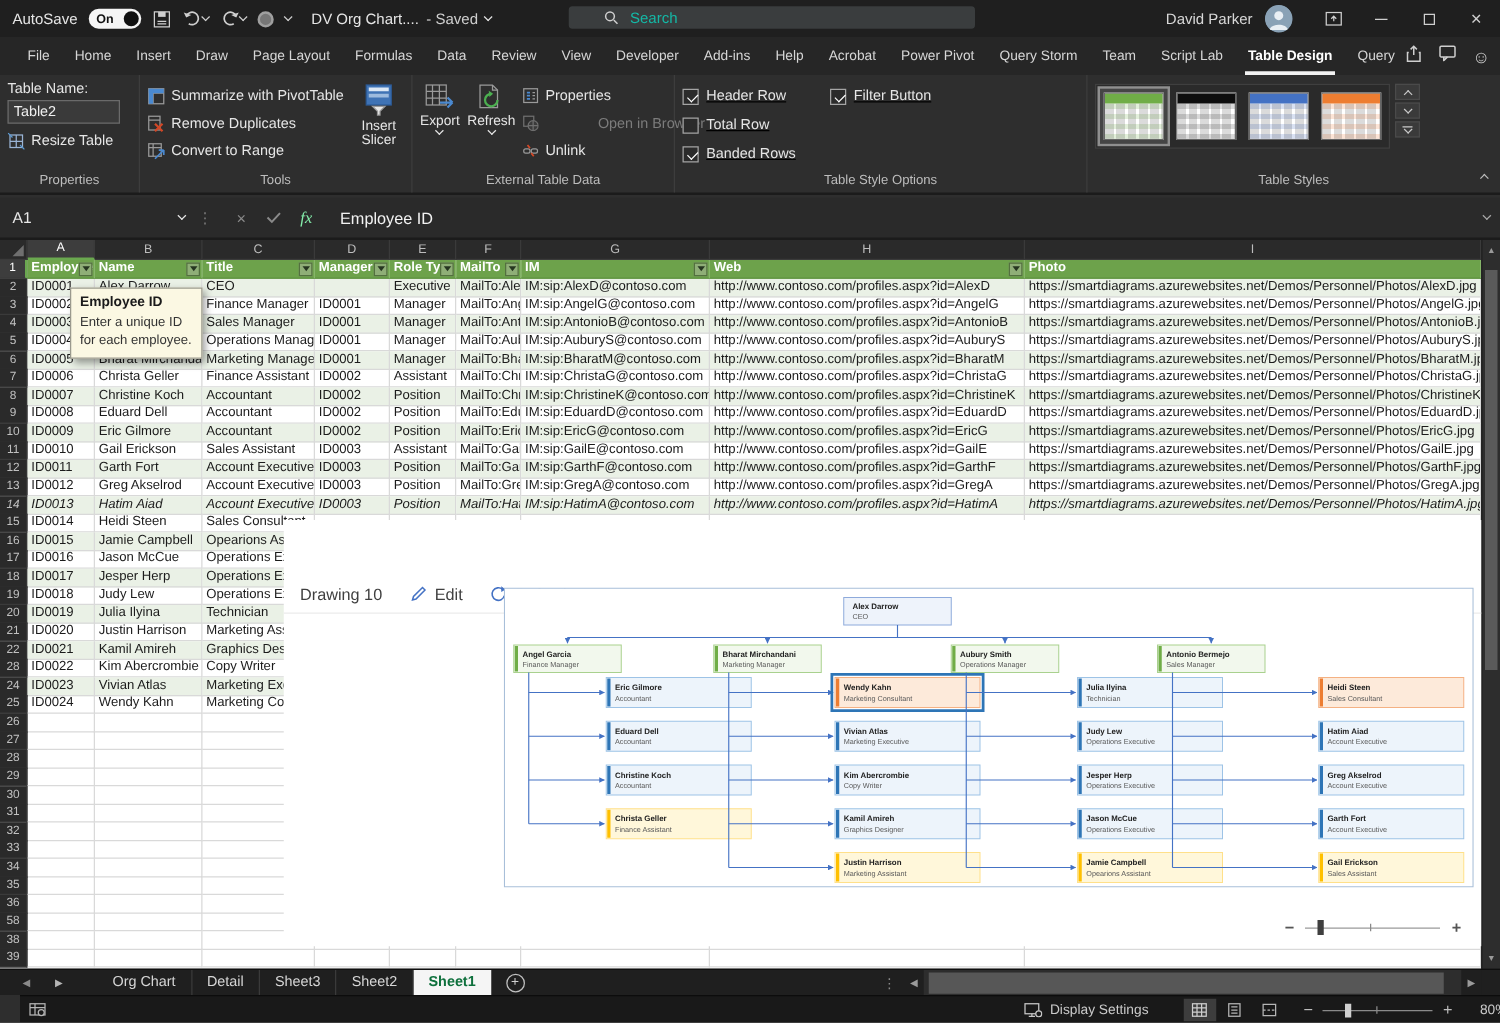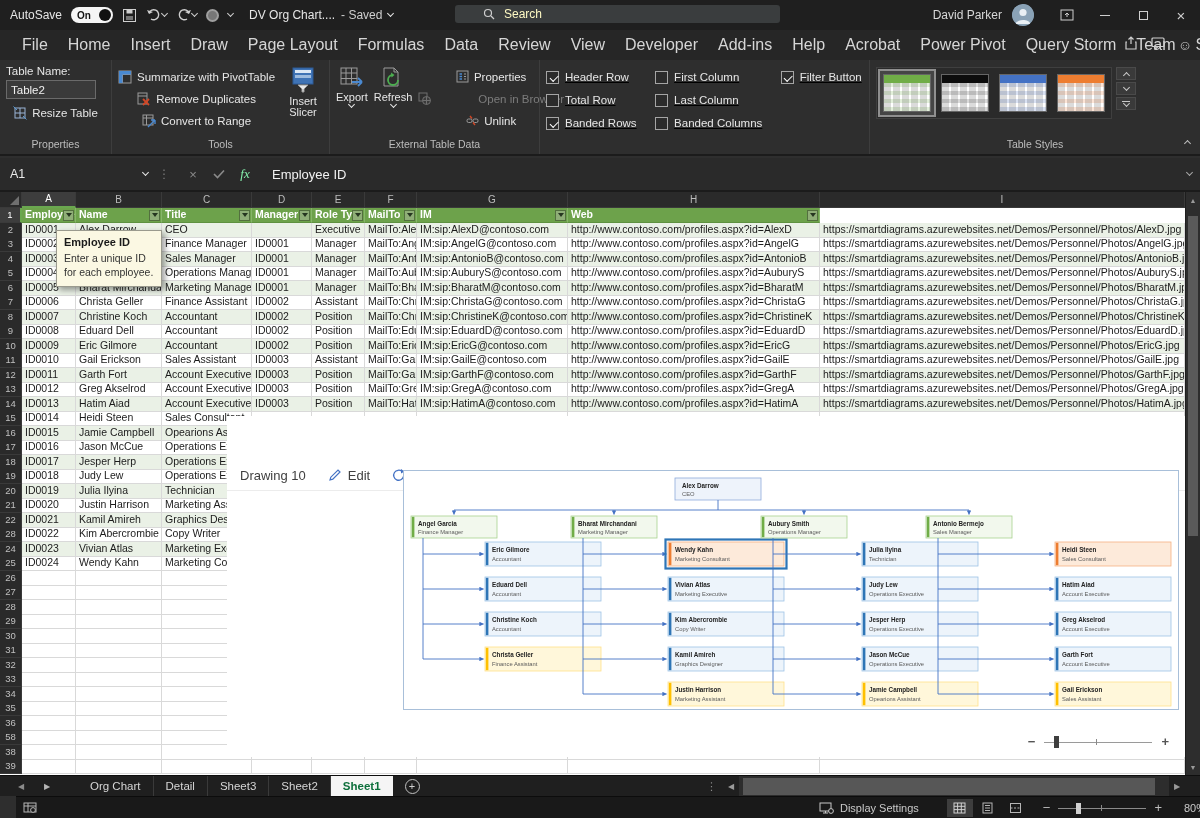--- a/index.html
+++ b/index.html
@@ -12,41 +12,41 @@
   .titlebar .lft { display:flex; align-items:center; gap:9px; padding-left:10px; }
   .pill { width:42px; height:16px; background:#f5f5f5; border-radius:9px; display:flex; align-items:center; justify-content:space-between; padding:0 2px 0 6px; }
   .pill .on { color:#111; font-size:10px; font-weight:bold; }
   .pill .knob { width:12px; height:12px; border-radius:50%; background:#111; }
   .qat-ic { display:inline-flex; align-items:center; color:#cfcfcf; }
   .ring { width:13px; height:13px; border-radius:50%; border:2px solid #9f9f9f; background:#777; }
   .chev { display:inline-block; width:5px; height:5px; border-right:1.3px solid currentColor; border-bottom:1.3px solid currentColor; transform:rotate(45deg); margin-top:-3px; }
   .chev.up { transform:rotate(-135deg); margin-top:3px; }
   .doc-title { margin-left:16px; color:#e6e6e6; display:flex; gap:6px; align-items:center; }
   .doc-title .dim { color:#cfcfcf; }
-  .search { position:absolute; left:455px; top:5px; width:325px; height:18px; background:#3a3d3e; border-radius:3px; display:flex; align-items:center; gap:9px; padding-left:28px; color:#fef9c3; font-size:12px; }
+  .search { position:absolute; left:455px; top:5px; width:325px; height:18px; background:#3a3d3e; border-radius:3px; display:flex; align-items:center; gap:9px; padding-left:28px; color:#14b8a6; font-size:12px; }
   .tb-right { position:absolute; right:0; top:0; height:30px; display:flex; align-items:center; }
   .tb-right .uname { color:#d8d8d8; margin-right:10px; }
   .avatar { width:22px; height:22px; border-radius:50%; background:#7b93a8; overflow:hidden; margin-right:14px; }
   .winbtn { width:38px; height:30px; display:flex; align-items:center; justify-content:center; color:#cfcfcf; font-size:13px; }
   .minig { width:10px; border-top:1px solid #cfcfcf; display:inline-block; }
   .maxg { width:9px; height:9px; border:1px solid #cfcfcf; display:inline-block; }
 
   
   .tabrow { position:absolute; left:0; top:30px; width:1200px; height:30px; background:#262626; display:flex; align-items:stretch; padding-left:12px; }
-  .rtab { padding:0 10px; display:flex; align-items:center; color:#d6d6d6; font-size:16px; position:relative; white-space:nowrap; }
+  .rtab { padding:0 10px; display:flex; align-items:center; color:#d6d6d6; font-size:11px; position:relative; white-space:nowrap; }
   .rtab.active { color:#fff; font-weight:bold; }
   .rtab.active::after { content:""; position:absolute; left:8px; right:8px; bottom:0; height:3px; background:#f2f2f2; }
   .tabrow-icons { position:absolute; right:8px; top:30px; height:30px; display:flex; align-items:center; gap:13px; color:#cfcfcf; }
 
   
   .ribbon { position:absolute; left:0; top:60px; width:1200px; height:96px; background:#2e2e2e; border-bottom:2px solid #1b1b1b; display:flex; }
   .rgroup { display:flex; flex-direction:column; border-right:1px solid #3d3d3d; padding:5px 6px 0 6px; position:relative; }
   .rglabel { margin-top:auto; text-align:center; font-size:10.5px; color:#bdbdbd; padding:2px 0 4px; }
   .rtext { color:#e6e6e6; font-size:11.5px; white-space:nowrap; }
-  .rrow { display:flex; align-items:center; gap:5px; height:19px;justify-content:center; }
+  .rrow { display:flex; align-items:center; gap:5px; height:19px; }
   .namebox-input { width:90px; height:19px; background:#3a3a3a; border:1px solid #6a6a6a; color:#f0f0f0; font-size:11.5px; padding-left:4px; font-family:"Liberation Sans",sans-serif; }
   .bigbtn { width:42px; display:flex; flex-direction:column; align-items:center; justify-content:flex-start; gap:2px; color:#e6e6e6; font-size:11px; padding-top:2px; }
   .stack { display:flex; flex-direction:column; justify-content:flex-start; gap:3px; padding-top:2px; }
   .disabled { color:#7c7c7c !important;margin-left:42px; }
   .cbrow { display:flex; align-items:center; gap:6px; height:20px; }
   .cbx { width:13px; height:13px; border:1px solid #a5a5a5; background:#2b2b2b; position:relative; flex:0 0 13px; }
   .cbx.checked::after { content:""; position:absolute; left:2.5px; top:5px; width:7px; height:3.5px; border-left:1.6px solid #fff; border-bottom:1.6px solid #fff; transform:rotate(-45deg); transform-origin:center; margin-top:-2px; }
   .optcols { display:flex; gap:14px;text-decoration:underline; }
   .gallery { display:flex; align-items:flex-start; gap:4px; padding-top:2px; }
   .swatches { display:flex; gap:4px; background:#2a2a2a; border:1px solid #3f3f3f; padding:3px; }
@@ -363,41 +363,28 @@
             </div>
             <div class="cbrow">
               <span class="cbx"></span>
               <span class="rtext">Total Row</span>
             </div>
             <div class="cbrow">
               <span class="cbx checked"></span>
               <span class="rtext">Banded Rows</span>
             </div>
           </div>
-          <div class="stack" style="width: 122px;">
-            <div class="cbrow">
-              <span class="cbx"></span>
-              <span class="rtext">First Column</span>
-            </div>
-            <div class="cbrow">
-              <span class="cbx"></span>
-              <span class="rtext">Last Column</span>
-            </div>
-            <div class="cbrow">
-              <span class="cbx"></span>
-              <span class="rtext">Banded Columns</span>
-            </div>
-          </div>
           <div class="stack" style="width: 90px;">
             <div class="cbrow">
               <span class="cbx checked"></span>
               <span class="rtext">Filter Button</span>
             </div>
           </div>
         </div>
+      <div class="rglabel">Table Style Options</div>
     </div>
 
     <div class="rgroup" style="flex:1; border-right:none">
       <div class="gallery">
         <div class="swatches">
             <div class="swatch selected">
               <div class="swatch-inner">
                 <div class="sw-head" style="background: rgb(112, 173, 71);"></div>
                 <div class="sw-body" style="background-image: repeating-linear-gradient(to right, rgba(0, 0, 0, 0.14) 0px, rgba(0, 0, 0, 0.14) 7px, rgba(0, 0, 0, 0) 7px, rgba(0, 0, 0, 0) 9px), repeating-linear-gradient(rgb(226, 239, 218) 0px, rgb(226, 239, 218) 4px, rgb(255, 255, 255) 4px, rgb(255, 255, 255) 8px);"></div>
               </div>
@@ -486,20 +473,21 @@
           </span></div>
         <div class="cell hcell"><span>MailTo</span><span class="fbtn">
             <span class="tri-down"></span>
           </span></div>
         <div class="cell hcell"><span>IM</span><span class="fbtn">
             <span class="tri-down"></span>
           </span></div>
         <div class="cell hcell"><span>Web</span><span class="fbtn">
             <span class="tri-down"></span>
           </span></div>
+        <div class="cell hcell"><span>Photo</span></div>
       </div>
       <div class="grow" style="grid-template-columns: 22px 54px 86px 90px 60px 53px 52px 151px 252px 365px;">
         <div class="gut">2</div>
         <div class="cell band">ID0001</div>
         <div class="cell band">Alex Darrow</div>
         <div class="cell band">CEO</div>
         <div class="cell band"></div>
         <div class="cell band">Executive</div>
         <div class="cell band">MailTo:AlexD@contoso.com</div>
         <div class="cell band">IM:sip:AlexD@contoso.com</div>
@@ -631,21 +619,21 @@
         <div class="cell">ID0012</div>
         <div class="cell">Greg Akselrod</div>
         <div class="cell">Account Executive</div>
         <div class="cell">ID0003</div>
         <div class="cell">Position</div>
         <div class="cell">MailTo:GregA@contoso.com</div>
         <div class="cell">IM:sip:GregA@contoso.com</div>
         <div class="cell">http://www.contoso.com/profiles.aspx?id=GregA</div>
         <div class="cell">https://smartdiagrams.azurewebsites.net/Demos/Personnel/Photos/GregA.jpg</div>
       </div>
-      <div class="grow" style="grid-template-columns: 22px 54px 86px 90px 60px 53px 52px 151px 252px 365px;">
+      <div class="grow" style="grid-template-columns: 22px 54px 86px 90px 60px 53px 52px 151px 252px 365px; font-style: italic;">
         <div class="gut">14</div>
         <div class="cell band">ID0013</div>
         <div class="cell band">Hatim Aiad</div>
         <div class="cell band">Account Executive</div>
         <div class="cell band">ID0003</div>
         <div class="cell band">Position</div>
         <div class="cell band">MailTo:HatimA@contoso.com</div>
         <div class="cell band">IM:sip:HatimA@contoso.com</div>
         <div class="cell band">http://www.contoso.com/profiles.aspx?id=HatimA</div>
         <div class="cell band">https://smartdiagrams.azurewebsites.net/Demos/Personnel/Photos/HatimA.jpg</div>

